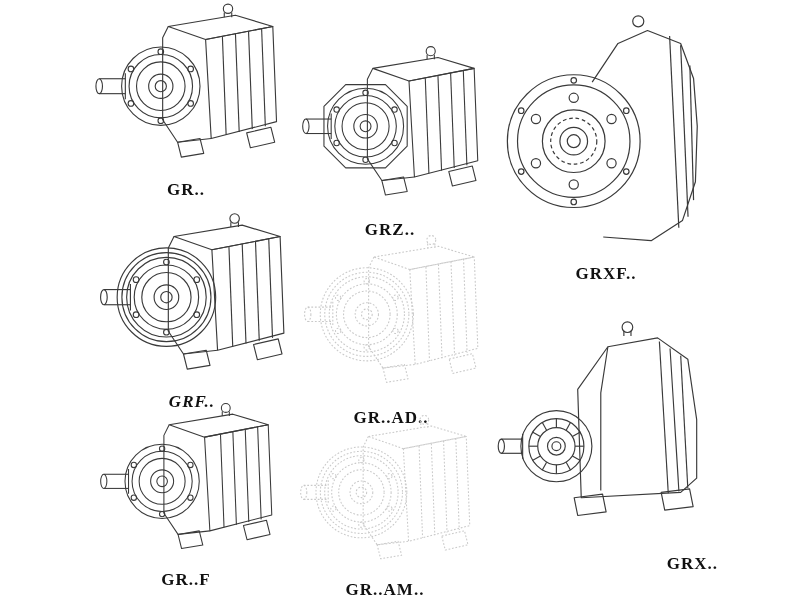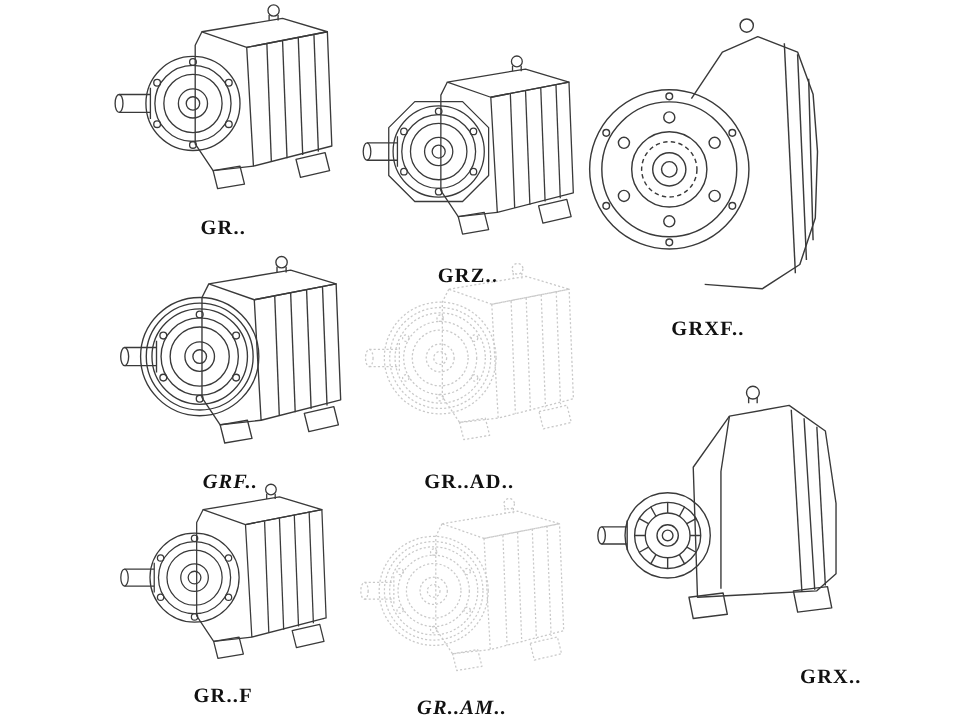--- a/index.html
+++ b/index.html
@@ -145,53 +145,53 @@
   <figcaption class="cap">GR..</figcaption>
 </figure>
 
 <figure class="fig" style="left:295px; top:0px;margin-top:40px;">
   <svg class="drawing" width="190" height="178" viewBox="0 0 210 190">
       <use href="#sym-grz"></use>
     </svg>
   <figcaption class="cap">GRZ..</figcaption>
 </figure>
 
-<figure class="fig" style="left:484px; top:0px;text-align:right;">
+<figure class="fig" style="left:500px; top:0px;text-align:right;">
   <svg class="drawing" width="212" height="262" viewBox="0 0 230 270">
       <use href="#sym-grxf"></use>
     </svg>
   <figcaption class="cap">GRXF..</figcaption>
 </figure>
 
 <figure class="fig" style="left:92px; top:210px;font-style:italic;">
   <svg class="drawing" width="200" height="180" viewBox="0 0 210 190">
       <use href="#sym-grf"></use>
     </svg>
   <figcaption class="cap">GRF..</figcaption>
 </figure>
 
-<figure class="fig" style="left:297px; top:212px;">
+<figure class="fig" style="left:297px; top:228px;">
   <svg class="drawing faint" width="188" height="178" viewBox="0 0 210 190">
       <use href="#sym-grf"></use>
     </svg>
   <figcaption class="cap">GR..AD..</figcaption>
 </figure>
 
 <figure class="fig" style="left:496px; top:296px;align-items:flex-end;">
   <svg class="drawing" width="222" height="256" viewBox="0 0 250 250">
       <use href="#sym-grx"></use>
     </svg>
   <figcaption class="cap">GRX..</figcaption>
 </figure>
 
 <figure class="fig" style="left:88px; top:400px;">
   <svg class="drawing" width="196" height="168" viewBox="0 0 210 190">
       <use href="#sym-gr"></use>
     </svg>
   <figcaption class="cap">GR..F</figcaption>
 </figure>
 
-<figure class="fig" style="left:292px; top:412px;font-style:italic;">
+<figure class="fig" style="left:292px; top:412px;">
   <svg class="drawing faint" width="186" height="166" viewBox="0 0 210 190">
       <use href="#sym-grf"></use>
     </svg>
   <figcaption class="cap">GR..AM..</figcaption>
 </figure>
 
 </body></html>

